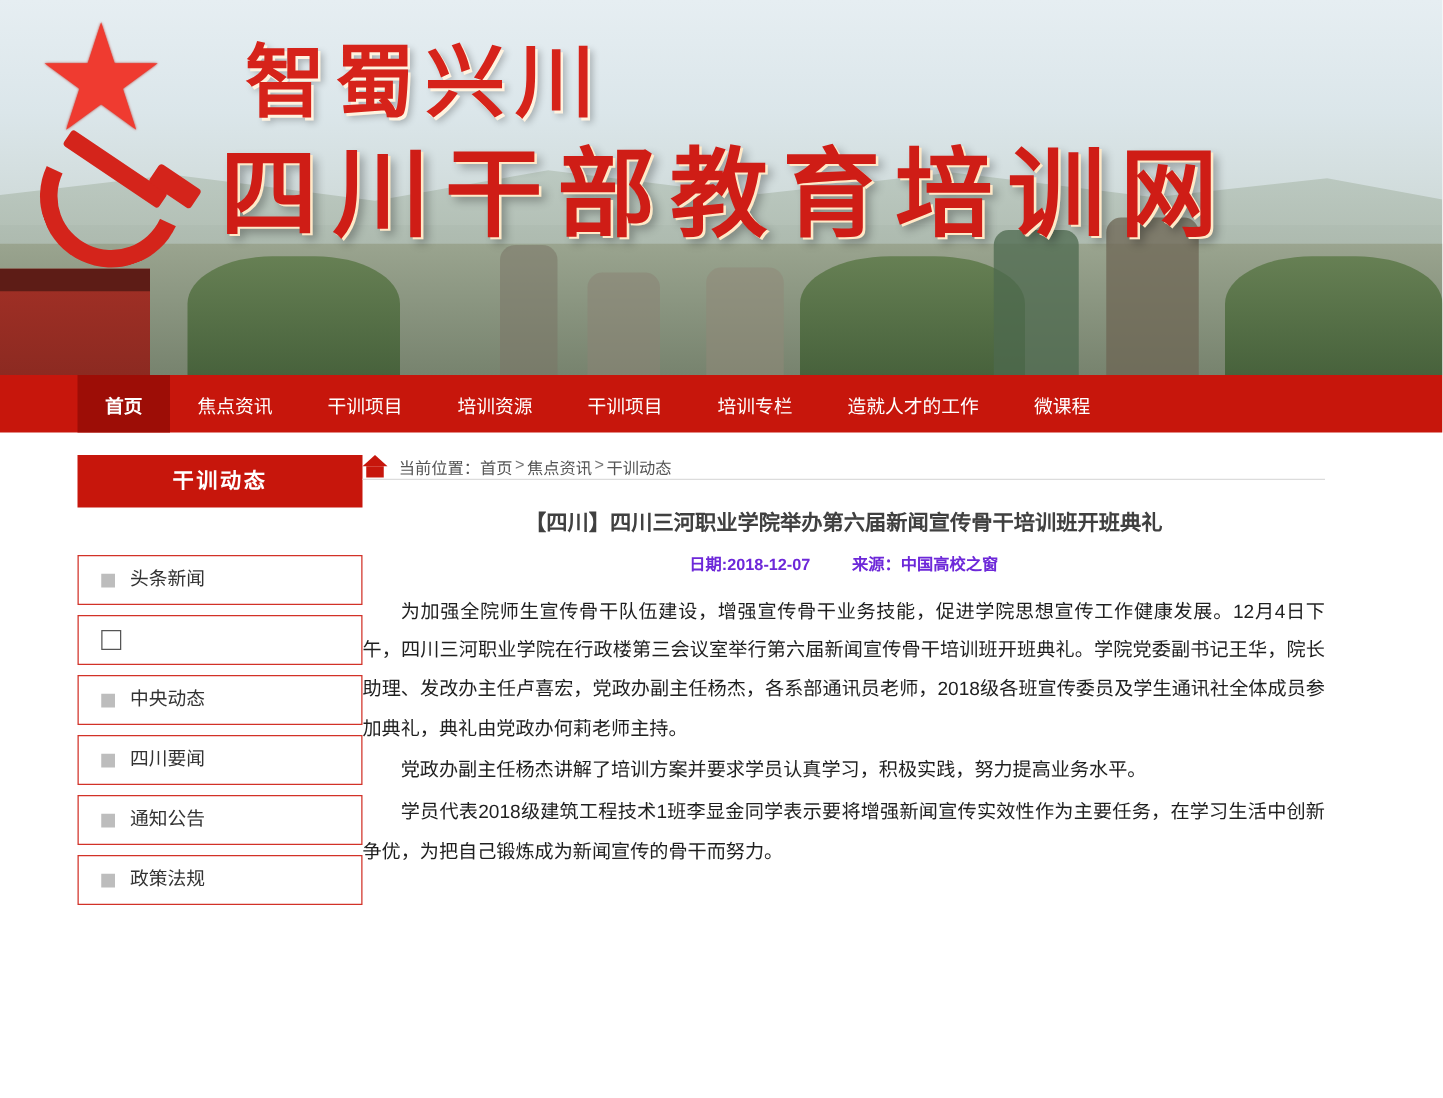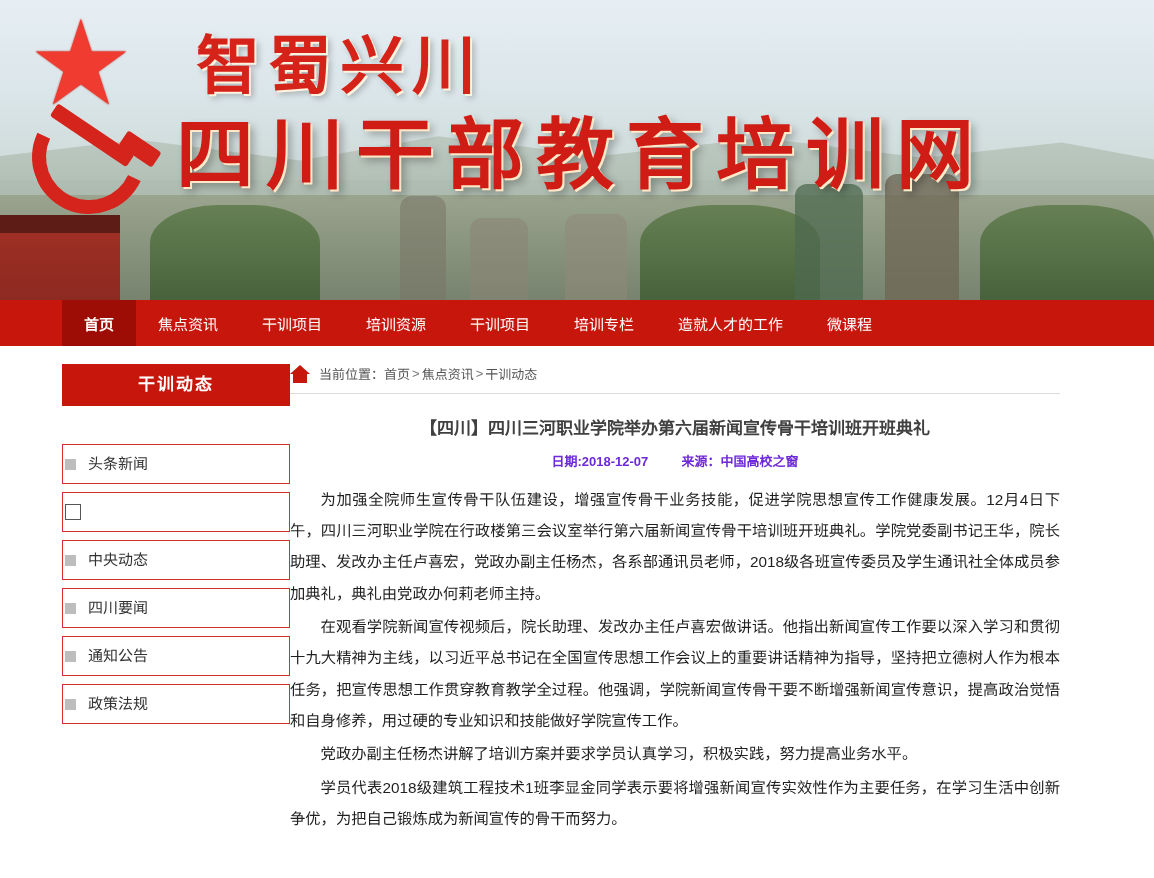--- a/index.html
+++ b/index.html
@@ -208,21 +208,21 @@
     margin-top: 38px;
     width: 228px;
   }
   .side-item {
     height: 40px;
     line-height: 40px;
     border: 1px solid #d23228;
     margin-bottom: 8px;
     display: flex;
     align-items: center;
-    padding-left: 2px;
+    padding-left: 18px;
     box-sizing: border-box;
     font-size: 15px;
     color: #333;
     cursor: pointer;
     background: #fff;
   }
   .side-item .sq {
     width: 11px;
     height: 11px;
     background: #bdbdbd;
@@ -237,23 +237,21 @@
   }
 
   
   .content {
     width: 800px;
     padding-right: 30px;
     box-sizing: border-box;
   }
   .crumb {
     display: flex;
-    align-items: center;
     border-bottom: 1px solid #dcdcdc;
-    padding-bottom: 10px;
     font-size: 13px;
     color: #555;
   }
   .home-icon {
     width: 20px; height: 18px;
     margin-right: 9px;
     position: relative;
     flex: none;
   }
   .home-icon:before {
@@ -391,20 +389,19 @@
       <div class="art-title">【四川】四川三河职业学院举办第六届新闻宣传骨干培训班开班典礼</div>
 
       <div class="art-meta">
         <span>日期:2018-12-07</span>
         <span class="gap"></span>
         <span>来源：中国高校之窗</span>
       </div>
 
       <div class="art-body">
         <p>为加强全院师生宣传骨干队伍建设，增强宣传骨干业务技能，促进学院思想宣传工作健康发展。12月4日下午，四川三河职业学院在行政楼第三会议室举行第六届新闻宣传骨干培训班开班典礼。学院党委副书记王华，院长助理、发改办主任卢喜宏，党政办副主任杨杰，各系部通讯员老师，2018级各班宣传委员及学生通讯社全体成员参加典礼，典礼由党政办何莉老师主持。</p>
-        <p>在观看学院新闻宣传视频后，院长助理、发改办主任卢喜宏做讲话。他指出新闻宣传工作要以深入学习和贯彻十九大精神为主线，以习近平总书记在全国宣传思想工作会议上的重要讲话精神为指导，坚持把立德树人作为根本任务，把宣传思想工作贯穿教育教学全过程。他强调，学院新闻宣传骨干要不断增强新闻宣传意识，提高政治觉悟和自身修养，用过硬的专业知识和技能做好学院宣传工作。</p>
         <p>党政办副主任杨杰讲解了培训方案并要求学员认真学习，积极实践，努力提高业务水平。</p>
         <p>学员代表2018级建筑工程技术1班李显金同学表示要将增强新闻宣传实效性作为主要任务，在学习生活中创新争优，为把自己锻炼成为新闻宣传的骨干而努力。</p>
       </div>
 
     </div>
   </div>
 </div>
 
 </body></html>

